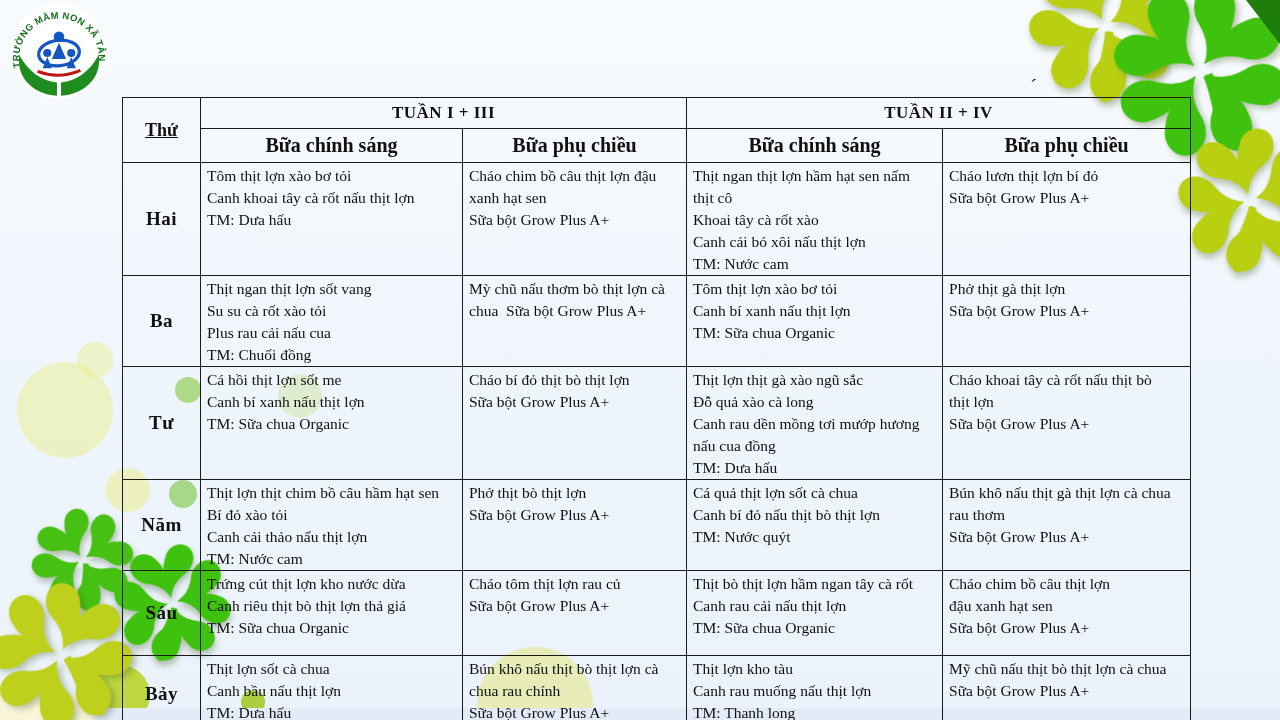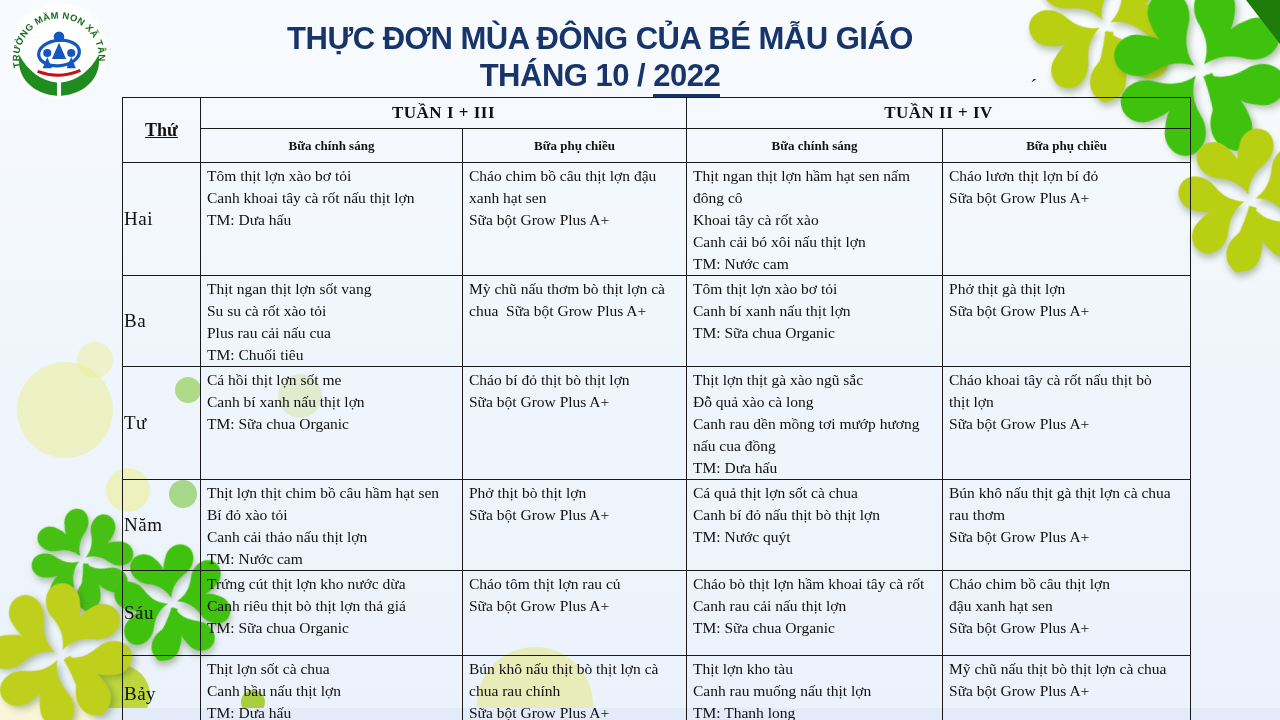--- a/index.html
+++ b/index.html
@@ -25,24 +25,24 @@
   .title .yr{border-bottom:3px solid #17356b;padding-bottom:1px;}
   .stray{position:absolute;left:1030px;top:74px;font-size:22px;color:#222;z-index:2;font-family:"Liberation Serif",serif;}
   
   table.menu-table{
     position:absolute;left:122px;top:97px;width:1068px;z-index:2;
     border-collapse:collapse;table-layout:fixed;background:transparent;
   }
   .menu-table td,.menu-table th{border:1.5px solid #1a1a1a;background:transparent;}
   .menu-table th{font-weight:bold;color:#111;}
   th.week{font-size:17px;height:28px;letter-spacing:.5px;margin-top:8px;}
-  th.meal{font-size:13px;height:31px;}
+  th.meal{font-size:20px;height:31px;}
   th.dayhdr{font-size:18px;text-decoration:underline;}
   td.day{
-    vertical-align:middle;font-weight:normal;font-size:19px;
+    text-align:center;vertical-align:middle;font-weight:bold;font-size:19px;
     letter-spacing:.5px;color:#111;
   }
   td.menu{vertical-align:top;padding:2px 4px 0 6px;color:#101010;}
   td.menu .line{font-size:15.5px;line-height:22px;white-space:pre-wrap;}
   tbody tr:nth-child(1){height:107px;}
   tbody tr:nth-child(2){height:88px;}
   tbody tr:nth-child(3){height:102px;}
   tbody tr:nth-child(4){height:88px;}
   tbody tr:nth-child(5){height:85px;}
   tbody tr:nth-child(6){height:76px;}
@@ -125,24 +125,20 @@
       <circle cx="62" cy="50" r="4"></circle>
       <path d="M62 54 L57.5 65 L66.5 65 Z"></path>
     </g>
     <path d="M29 68 Q 50 76 71 67" fill="none" stroke="#c01515" stroke-width="3"></path>
     <g fill="#1e8c1e">
       <path d="M48 92 C 24 90 8 74 11 52 C 20 68 32 77 48 79 Z"></path>
       <path d="M52 92 C 76 90 92 74 89 52 C 80 68 68 77 52 79 Z"></path>
     </g>
   </svg>
 
-  <div class="title">
-    <div>THỰC ĐƠN MÙA ĐÔNG CỦA BÉ MẪU GIÁO</div>
-    <div><span>THÁNG 10 / </span><span class="yr">2022</span></div>
-  </div>
   <div class="stray">´</div>
 
   <table class="menu-table">
     <colgroup>
       <col style="width:78px">
         <col style="width:262px">
         <col style="width:224px">
         <col style="width:256px">
         <col style="width:248px">
     </colgroup>
@@ -167,37 +163,37 @@
             <div class="line">Canh khoai tây cà rốt nấu thịt lợn</div>
             <div class="line">TM: Dưa hấu</div>
           </td>
           <td class="menu">
             <div class="line">Cháo chim bồ câu thịt lợn đậu</div>
             <div class="line">xanh hạt sen</div>
             <div class="line">Sữa bột Grow Plus A+</div>
           </td>
           <td class="menu">
             <div class="line">Thịt ngan thịt lợn hầm hạt sen nấm</div>
-            <div class="line">đông cô</div>
+            <div class="line">thịt cô</div>
             <div class="line">Khoai tây cà rốt xào</div>
             <div class="line">Canh cải bó xôi nấu thịt lợn</div>
             <div class="line">TM: Nước cam</div>
           </td>
           <td class="menu">
             <div class="line">Cháo lươn thịt lợn bí đỏ</div>
             <div class="line">Sữa bột Grow Plus A+</div>
           </td>
         </tr>
         <tr>
           <td class="day">Ba</td>
           <td class="menu">
             <div class="line">Thịt ngan thịt lợn sốt vang</div>
             <div class="line">Su su cà rốt xào tỏi</div>
             <div class="line">Plus rau cải nấu cua</div>
-            <div class="line">TM: Chuối tiêu</div>
+            <div class="line">TM: Chuối đồng</div>
           </td>
           <td class="menu">
             <div class="line">Mỳ chũ nấu thơm bò thịt lợn cà</div>
             <div class="line">chua  Sữa bột Grow Plus A+</div>
           </td>
           <td class="menu">
             <div class="line">Tôm thịt lợn xào bơ tỏi</div>
             <div class="line">Canh bí xanh nấu thịt lợn</div>
             <div class="line">TM: Sữa chua Organic</div>
           </td>
@@ -258,21 +254,21 @@
           <td class="menu">
             <div class="line">Trứng cút thịt lợn kho nước dừa</div>
             <div class="line">Canh riêu thịt bò thịt lợn thả giá</div>
             <div class="line">TM: Sữa chua Organic</div>
           </td>
           <td class="menu">
             <div class="line">Cháo tôm thịt lợn rau củ</div>
             <div class="line">Sữa bột Grow Plus A+</div>
           </td>
           <td class="menu">
-            <div class="line">Cháo bò thịt lợn hầm khoai tây cà rốt</div>
+            <div class="line">Thịt bò thịt lợn hầm ngan tây cà rốt</div>
             <div class="line">Canh rau cải nấu thịt lợn</div>
             <div class="line">TM: Sữa chua Organic</div>
           </td>
           <td class="menu">
             <div class="line">Cháo chim bồ câu thịt lợn</div>
             <div class="line">đậu xanh hạt sen</div>
             <div class="line">Sữa bột Grow Plus A+</div>
           </td>
         </tr>
         <tr>

